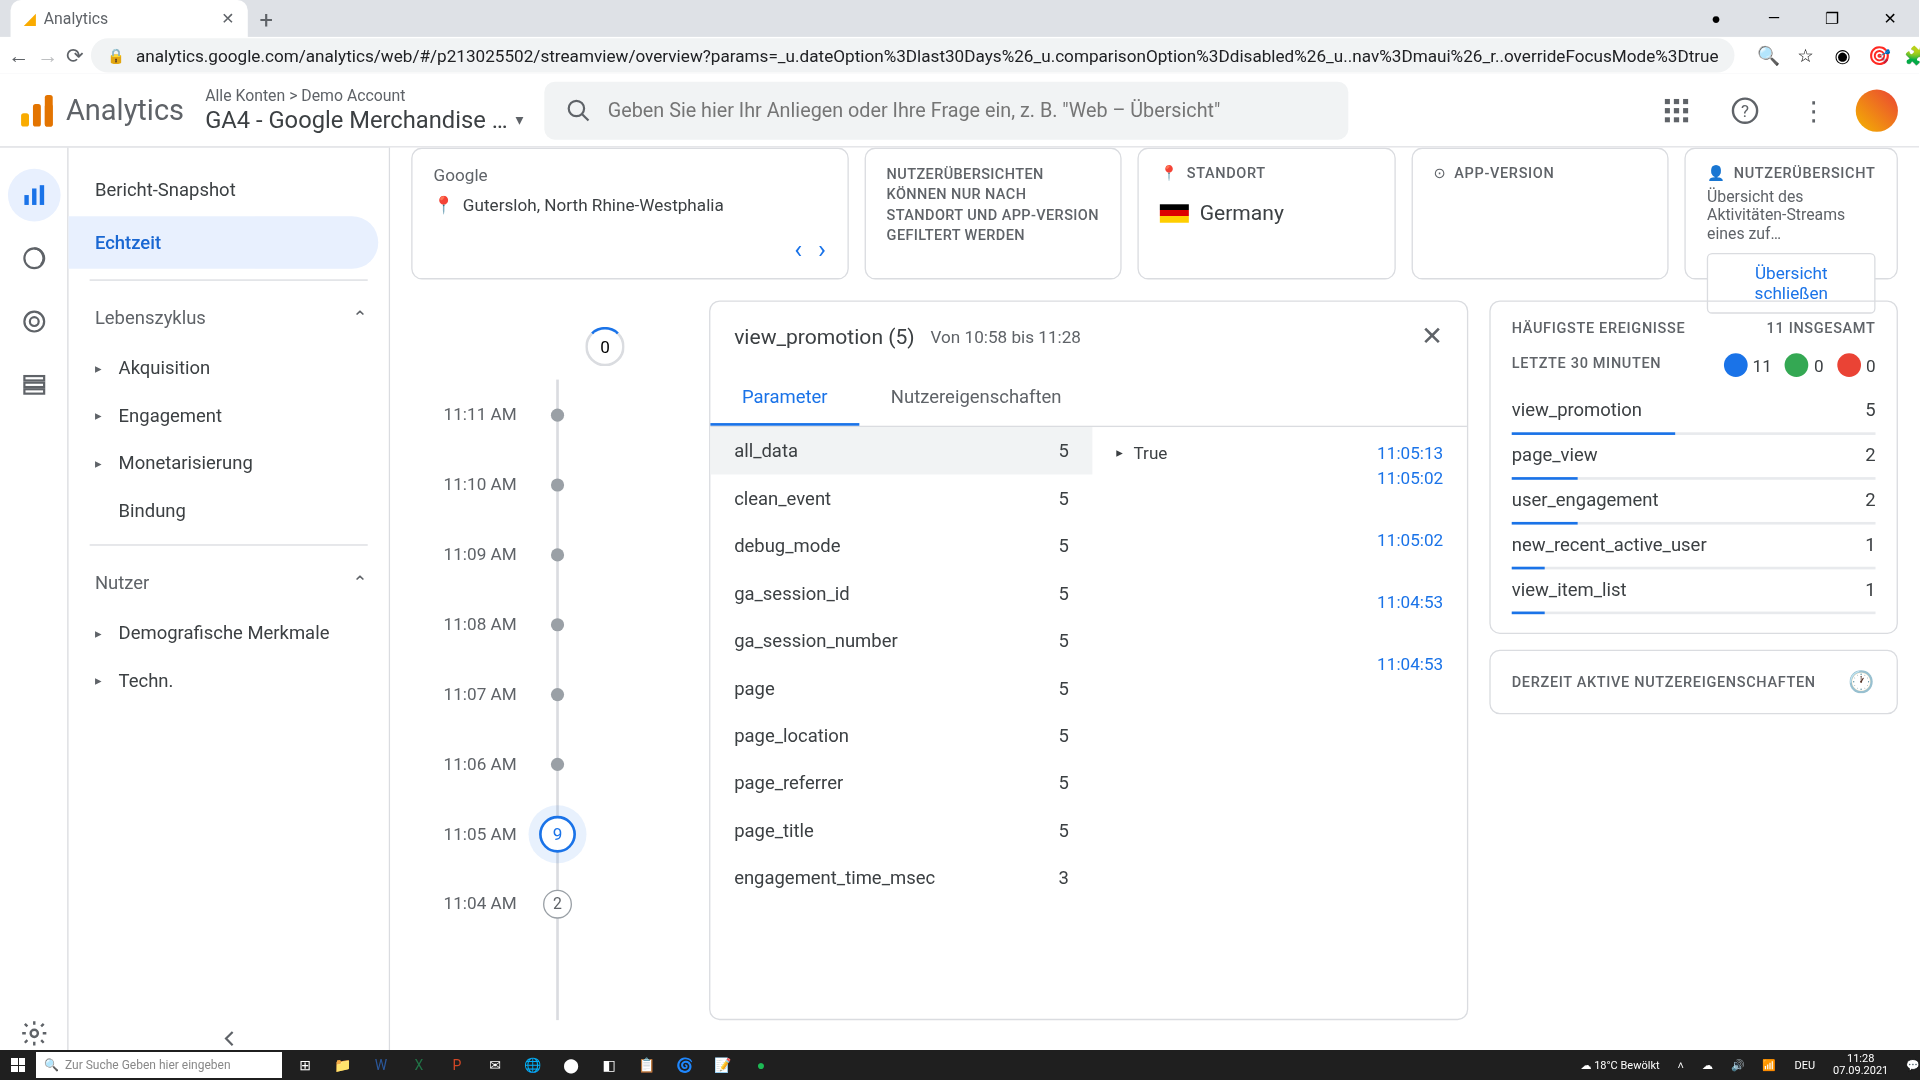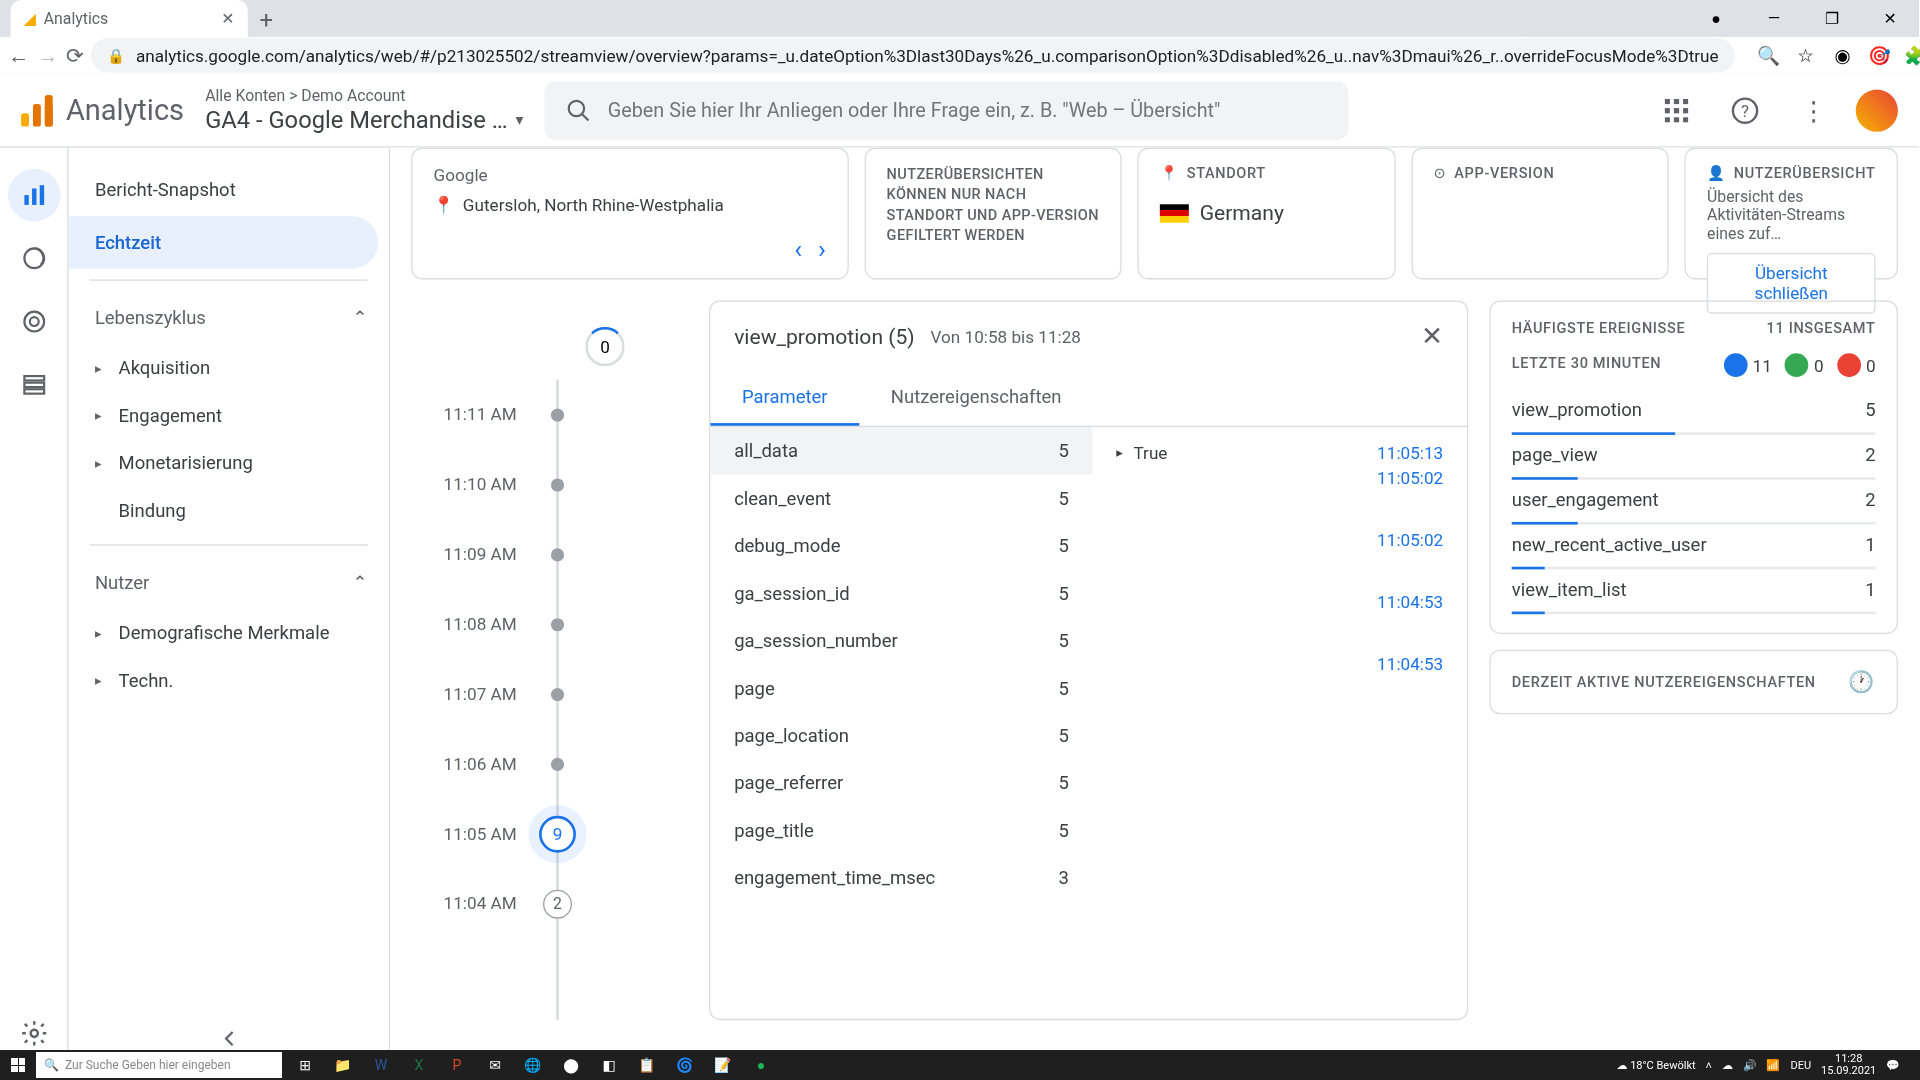--- a/index.html
+++ b/index.html
@@ -129,21 +129,21 @@
 .footer a { color: #1a73e8; text-decoration: none; cursor: pointer; }
 
 
 .taskbar { position: absolute; bottom: 0; left: 0; right: 0; height: 30px; background: #1f1f1f; display: flex; align-items: center; color: #fff; font-size: 11px; z-index: 100; }
 .taskbar .start { width: 36px; height: 30px; display: flex; align-items: center; justify-content: center; cursor: pointer; }
 .win-logo { width: 14px; height: 14px; display: grid; grid-template-columns: 1fr 1fr; gap: 1px; }
 .win-logo div { background: #fff; }
 .task-search { width: 246px; height: 26px; background: #fff; color: #888; display: flex; align-items: center; padding: 0 8px; gap: 6px; font-size: 12px; }
 .task-icons { display: flex; height: 100%; margin-left: 4px; }
 .task-icon { width: 38px; height: 30px; display: flex; align-items: center; justify-content: center; cursor: pointer; font-size: 14px; }
-.tray { margin-left: auto; display: flex; align-items: center; gap: 10px; padding-right: 20px; }
+.tray { margin-left: auto; display: flex; align-items: center; gap: 18px; padding-right: 0; }
 .tray-time { text-align: center; line-height: 1.1; }
 
 svg { display: block; }
 </style>
 </head>
 <body>
 <div class="wrapper">
 
 <div class="browser-top">
   <div class="tab-strip">
@@ -581,17 +581,17 @@
   </div>
   <div class="tray">
     <span>☁ <span>18°C  Bewölkt</span></span>
     <span>˄</span>
     <span>☁</span>
     <span>🔊</span>
     <span>📶</span>
     <span>DEU</span>
     <div class="tray-time">
       <div>11:28</div>
-      <div>15.09.2021</div>
+      <div>07.09.2021</div>
     </div>
     <span>💬</span>
   </div>
 </div>
 
 </body></html>

